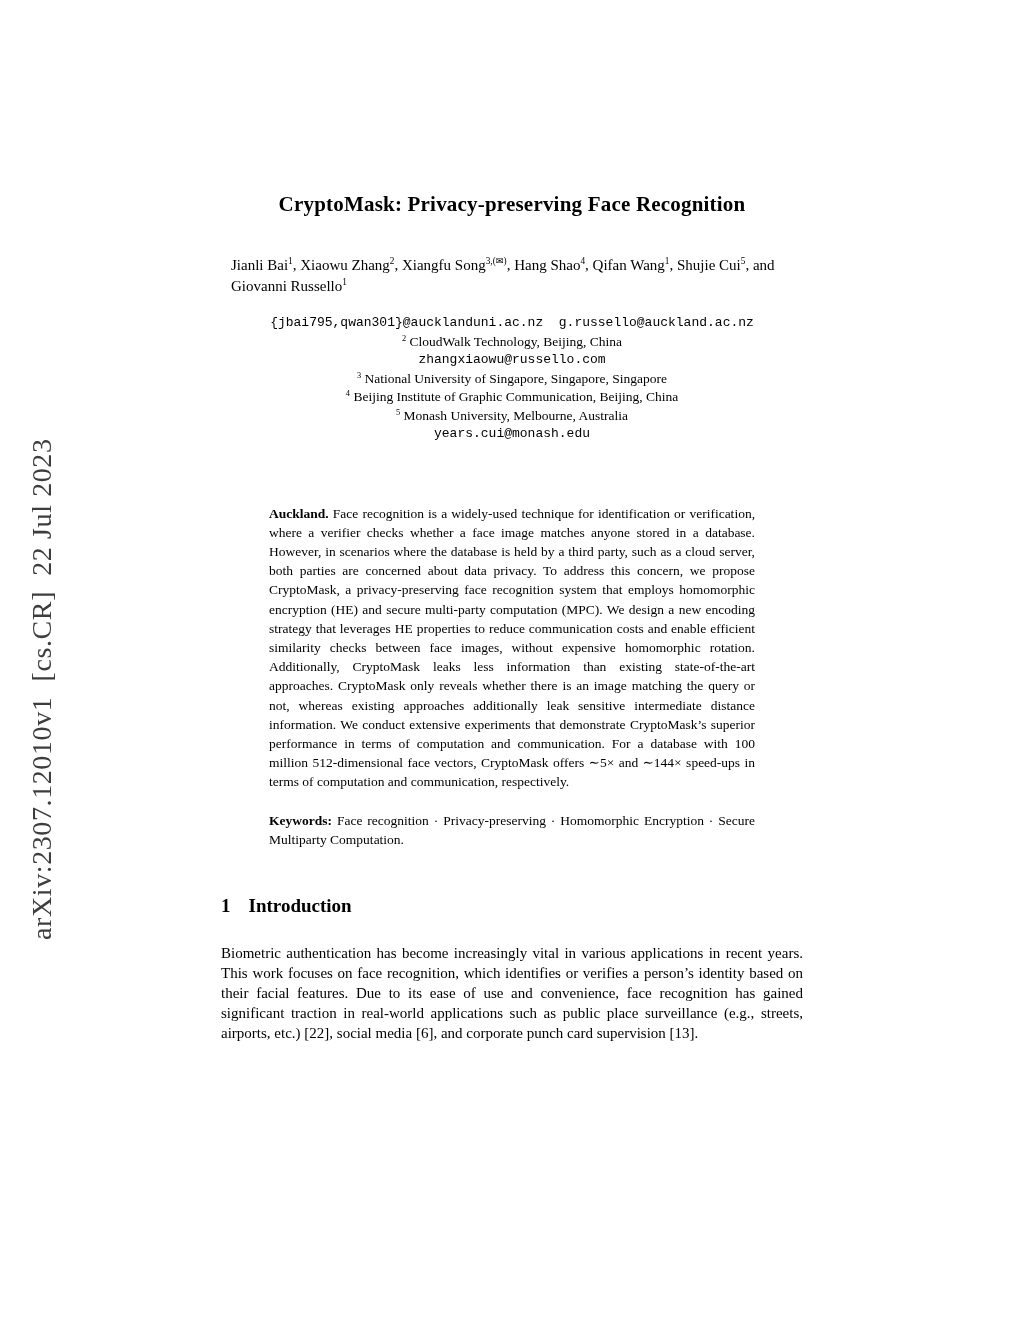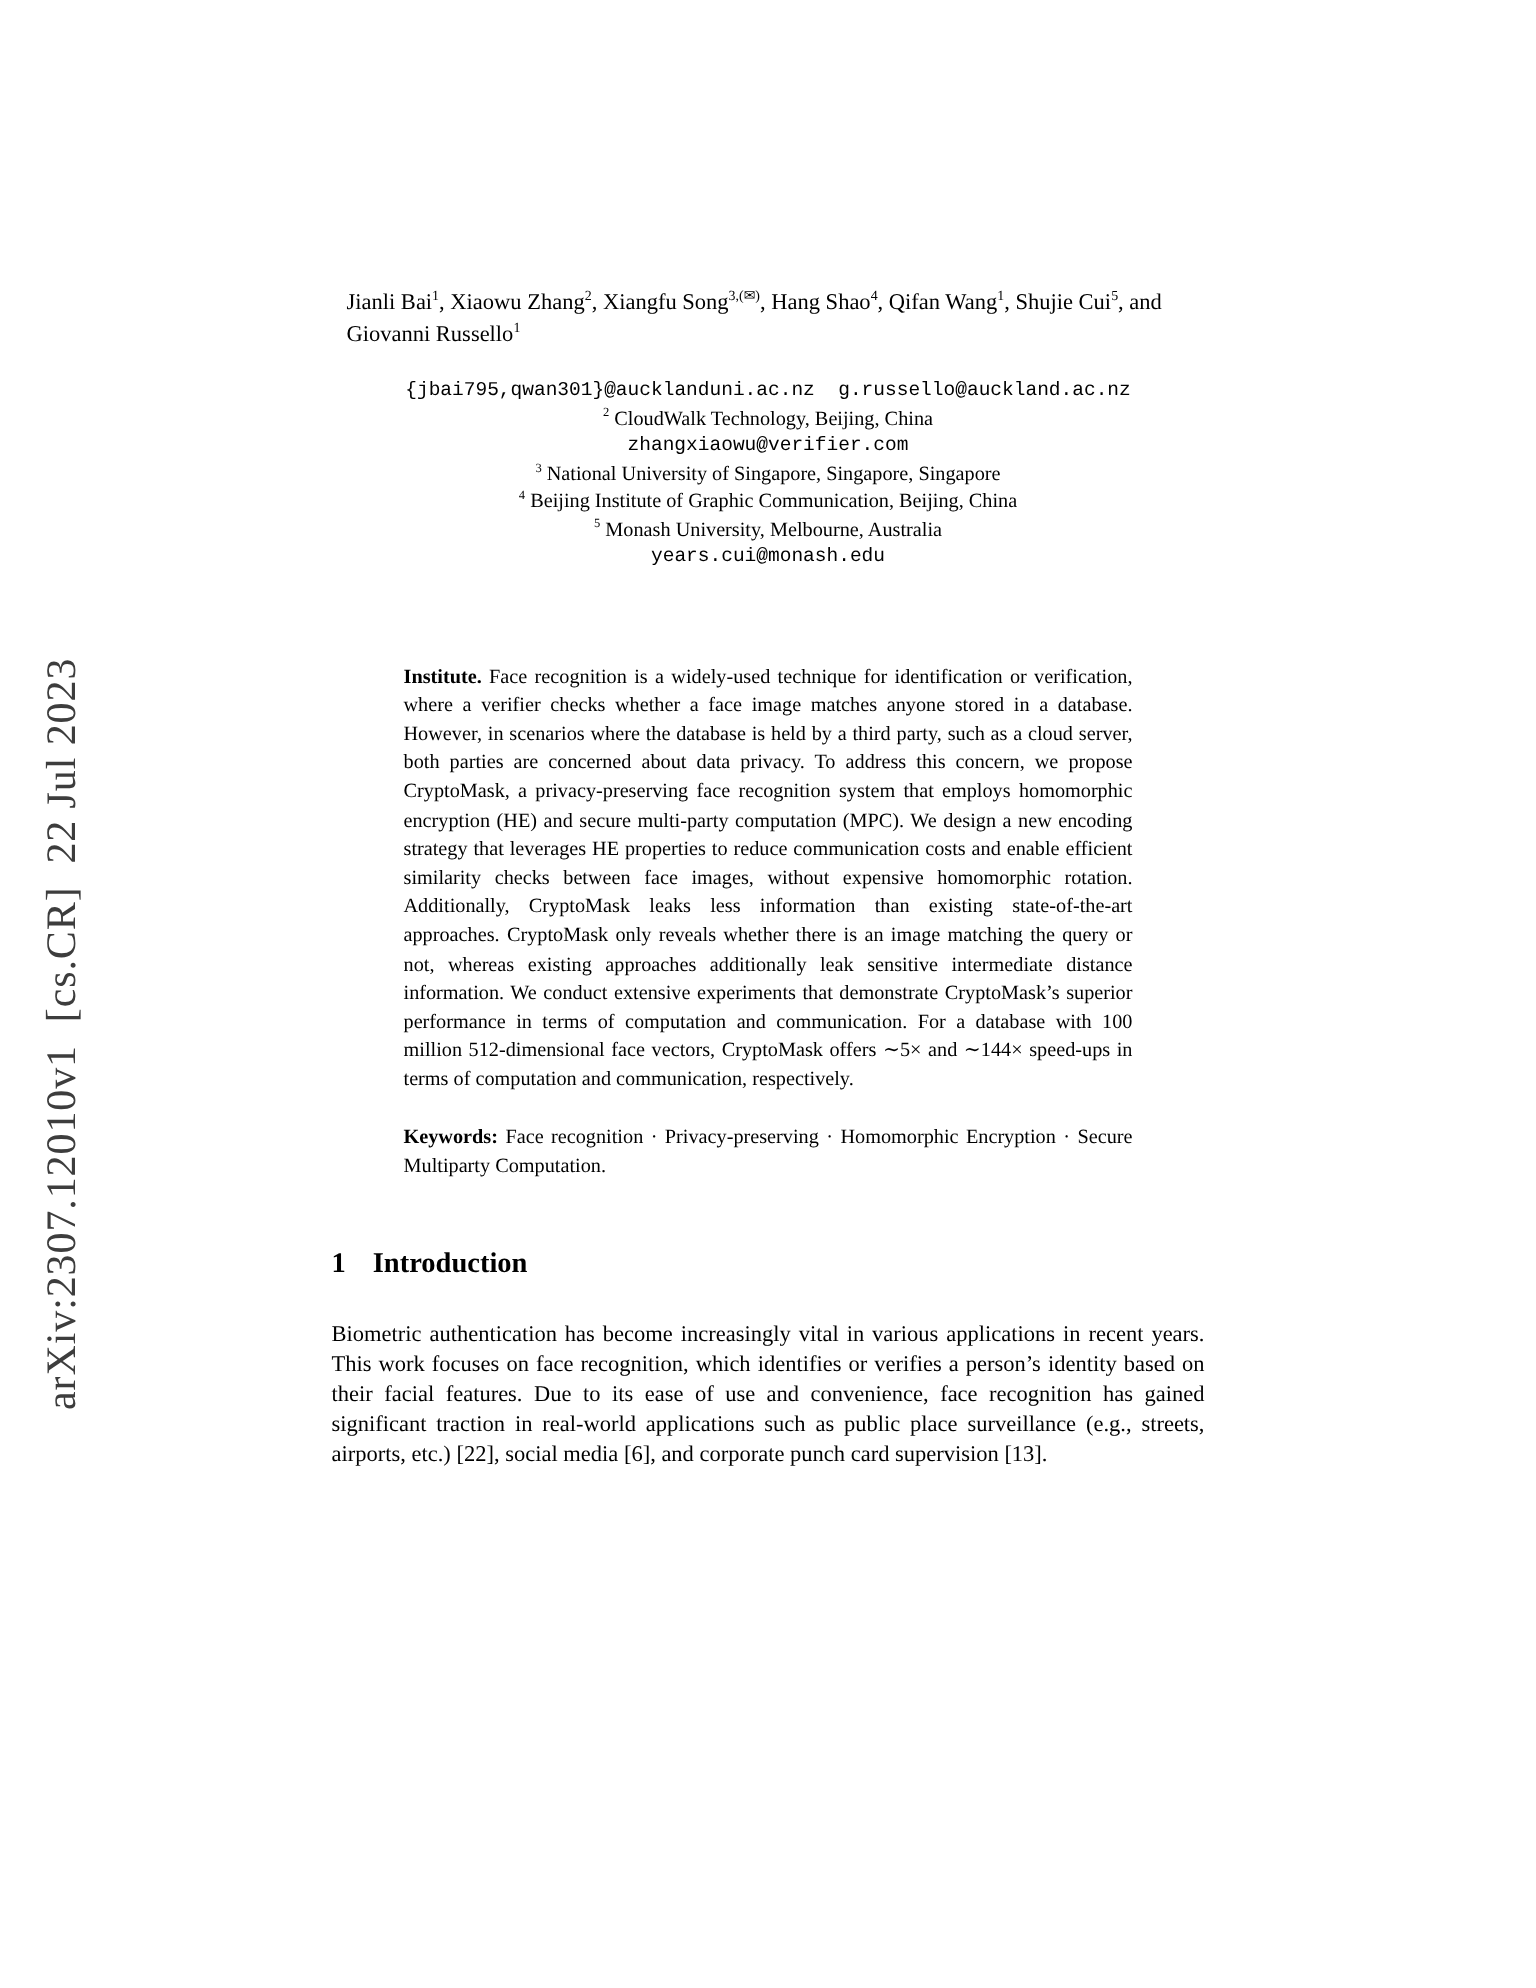--- a/index.html
+++ b/index.html
@@ -94,35 +94,36 @@
 </style>
 </head>
 <body>
 
 <div class="page">
 
   <div class="arxiv-stamp">arXiv:2307.12010v1  [cs.CR]  22 Jul 2023</div>
 
   <div class="content">
 
+    <h1 class="title">CryptoMask: Privacy-preserving Face Recognition</h1>
 
     <div class="authors"><span>Jianli Bai</span><sup>1</sup>, <span>Xiaowu Zhang</span><sup>2</sup>, <span>Xiangfu Song</span><sup>3,(✉)</sup>, <span>Hang Shao</span><sup>4</sup>, <span>Qifan Wang</span><sup>1</sup>, <span>Shujie Cui</span><sup>5</sup>, and <span>Giovanni Russello</span><sup>1</sup></div>
 
     <div class="affiliations">
         <div class="aff-email">{jbai795,qwan301}@aucklanduni.ac.nz  g.russello@auckland.ac.nz</div>
         <div><sup>2</sup>&nbsp;CloudWalk Technology, Beijing, China</div>
-        <div class="aff-email">zhangxiaowu@verifier.com</div>
+        <div class="aff-email">zhangxiaowu@russello.com</div>
         <div><sup>3</sup>&nbsp;National University of Singapore, Singapore, Singapore</div>
         <div><sup>4</sup>&nbsp;Beijing Institute of Graphic Communication, Beijing, China</div>
         <div><sup>5</sup>&nbsp;Monash University, Melbourne, Australia</div>
         <div class="aff-email">years.cui@monash.edu</div>
       </div>
 
     <div class="abstract">
-      <span class="bold">Institute.</span>
+      <span class="bold">Auckland.</span>
       <span>Face recognition is a widely-used technique for identification or verification, where a verifier checks whether a face image matches anyone stored in a database. However, in scenarios where the database is held by a third party, such as a cloud server, both parties are concerned about data privacy. To address this concern, we propose CryptoMask, a privacy-preserving face recognition system that employs homomorphic encryption (HE) and secure multi-party computation (MPC). We design a new encoding strategy that leverages HE properties to reduce communication costs and enable efficient similarity checks between face images, without expensive homomorphic rotation. Additionally, CryptoMask leaks less information than existing state-of-the-art approaches. CryptoMask only reveals whether there is an image matching the query or not, whereas existing approaches additionally leak sensitive intermediate distance information. We conduct extensive experiments that demonstrate CryptoMask’s superior performance in terms of computation and communication. For a database with 100 million 512-dimensional face vectors, CryptoMask offers ∼5× and ∼144× speed-ups in terms of computation and communication, respectively.</span>
     </div>
 
     <div class="keywords">
       <span class="bold">Keywords:</span>
       <span>Face recognition · Privacy-preserving · Homomorphic Encryption · Secure Multiparty Computation.</span>
     </div>
 
     <h2 class="section-heading">
       <span class="section-number">1</span><span>Introduction</span>

